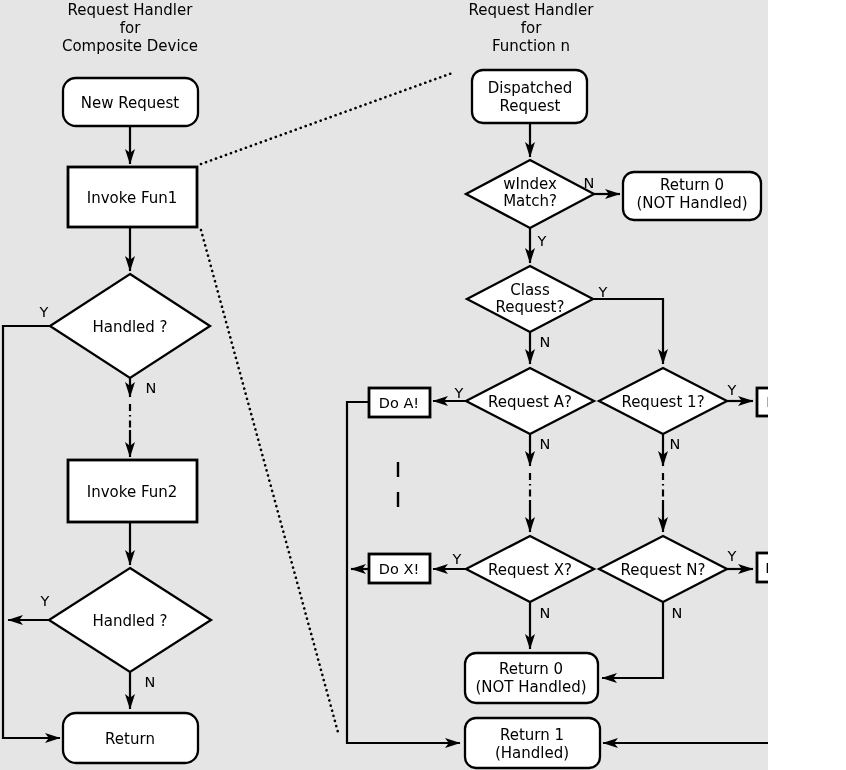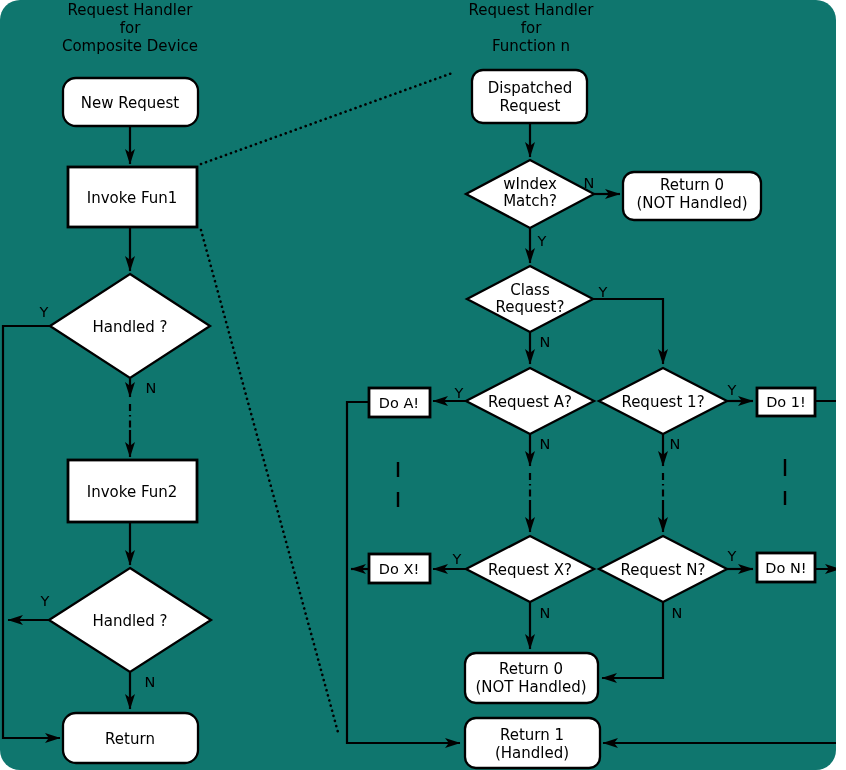--- a/index.html
+++ b/index.html
@@ -1,26 +1,25 @@
 <!DOCTYPE html>
 <html><head>
 <meta charset="utf-8">
 <style>
   html, body {
     margin: 0;
     padding: 0;
     background: #ffffff;
   }
   .stage {
-    width: 836px;
+    width: 768px;
     height: 770px;
     position: relative;
-    background: #0f766e;
+    background: #e5e5e5;
     overflow: hidden;
-    border-radius: 20px;
   }
   svg text {
     font-family: "DejaVu Sans", "Liberation Sans", sans-serif;
     fill: #000000;
   }
   .node-label { font-size: 15px; }
   .small-label { font-size: 14.5px; }
   .title-label { font-size: 15px; }
   .yn-label { font-size: 14.5px; }
   .shape {

